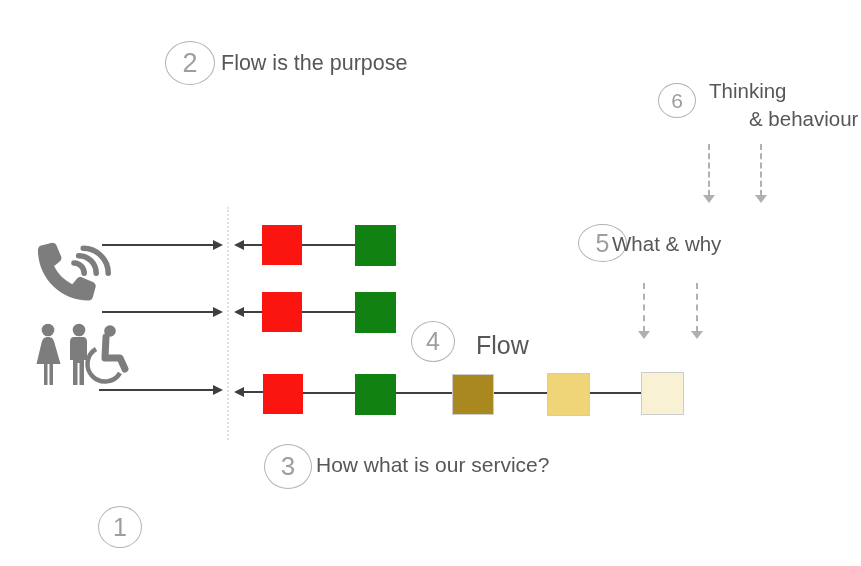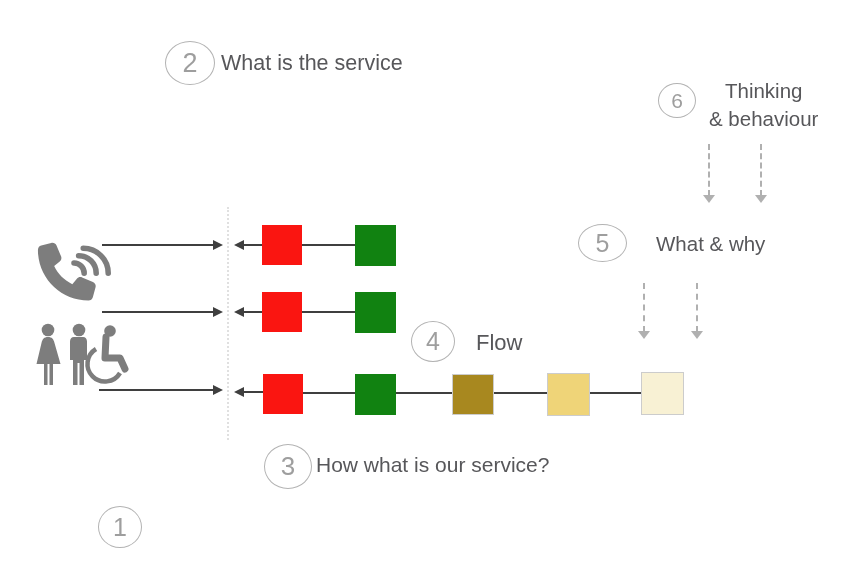--- a/index.html
+++ b/index.html
@@ -53,34 +53,34 @@
   
   .icon{position:absolute;color:var(--icon-gray,#7d7d7d);}
   .icon svg{display:block;}
 </style>
 </head>
 <body>
 
 <div class="canvas">
 
   <div class="circ" style="left:165px;top:41px;width:50px;height:44px;font-size:27px;">2</div>
-  <div class="lbl" style="left:221px;top:50px;font-size:21.5px;">What is the service</div>
+  <div class="lbl" style="left:221px;top:50px;font-size:21.5px;">Flow is the purpose</div>
 
   <div class="circ" style="left:658px;top:83px;width:38px;height:35px;font-size:21px;">6</div>
-  <div class="lbl" style="left:709px;top:77px;font-size:20.5px;line-height:28px;"><span style="display:block;text-align:center;">Thinking</span><span style="display:block;">&amp; behaviour</span></div>
+  <div class="lbl" style="left:709px;top:77px;font-size:20.5px;line-height:28px;"><span style="display:block;">Thinking</span><span style="display:block;margin-left:40px;">&amp; behaviour</span></div>
 
   <div class="darrow" style="left:703px;top:144px;height:59px;">
       <div class="stem"></div>
     </div>
   <div class="darrow" style="left:755px;top:144px;height:59px;">
       <div class="stem"></div>
     </div>
 
   <div class="circ" style="left:578px;top:224px;width:49px;height:38px;font-size:25px;">5</div>
-  <div class="lbl" style="left:656px;top:231px;font-size:20.5px;">What &amp; why</div>
+  <div class="lbl" style="left:612px;top:231px;font-size:20.5px;">What &amp; why</div>
 
   <div class="darrow" style="left:638px;top:283px;height:56px;">
       <div class="stem"></div>
     </div>
   <div class="darrow" style="left:691px;top:283px;height:56px;">
       <div class="stem"></div>
     </div>
 
   <div class="icon" style="left:37px;top:227px;">
     <svg width="74" height="74" viewBox="0 0 80 80" fill="currentColor">
@@ -145,20 +145,20 @@
   <div class="hline" style="left:303px;top:392px;width:52px;"></div>
   <div class="sq sq-green" style="left:355px;top:374px;width:41px;height:41px;"></div>
   <div class="hline" style="left:396px;top:392px;width:56px;"></div>
   <div class="sq sq-gold sq-dark-gold" style="left:452px;top:374px;width:42px;height:41px;"></div>
   <div class="hline" style="left:494px;top:392px;width:53px;"></div>
   <div class="sq sq-gold sq-medium-gold" style="left:547px;top:373px;width:43px;height:43px;"></div>
   <div class="hline" style="left:590px;top:392px;width:51px;"></div>
   <div class="sq sq-gold sq-pale-gold" style="left:641px;top:372px;width:43px;height:43px;"></div>
 
   <div class="circ" style="left:411px;top:321px;width:44px;height:41px;font-size:25px;">4</div>
-  <div class="lbl" style="left:476px;top:329px;font-size:22px;">Flow</div>
+  <div class="lbl" style="left:476px;top:329px;font-size:25px;">Flow</div>
 
   <div class="circ" style="left:264px;top:444px;width:48px;height:45px;font-size:26px;">3</div>
   <div class="lbl" style="left:316px;top:451px;font-size:21px;">How what is our service?</div>
 
   <div class="circ" style="left:98px;top:506px;width:44px;height:42px;font-size:25px;">1</div>
 
 </div>
 
 </body></html>

